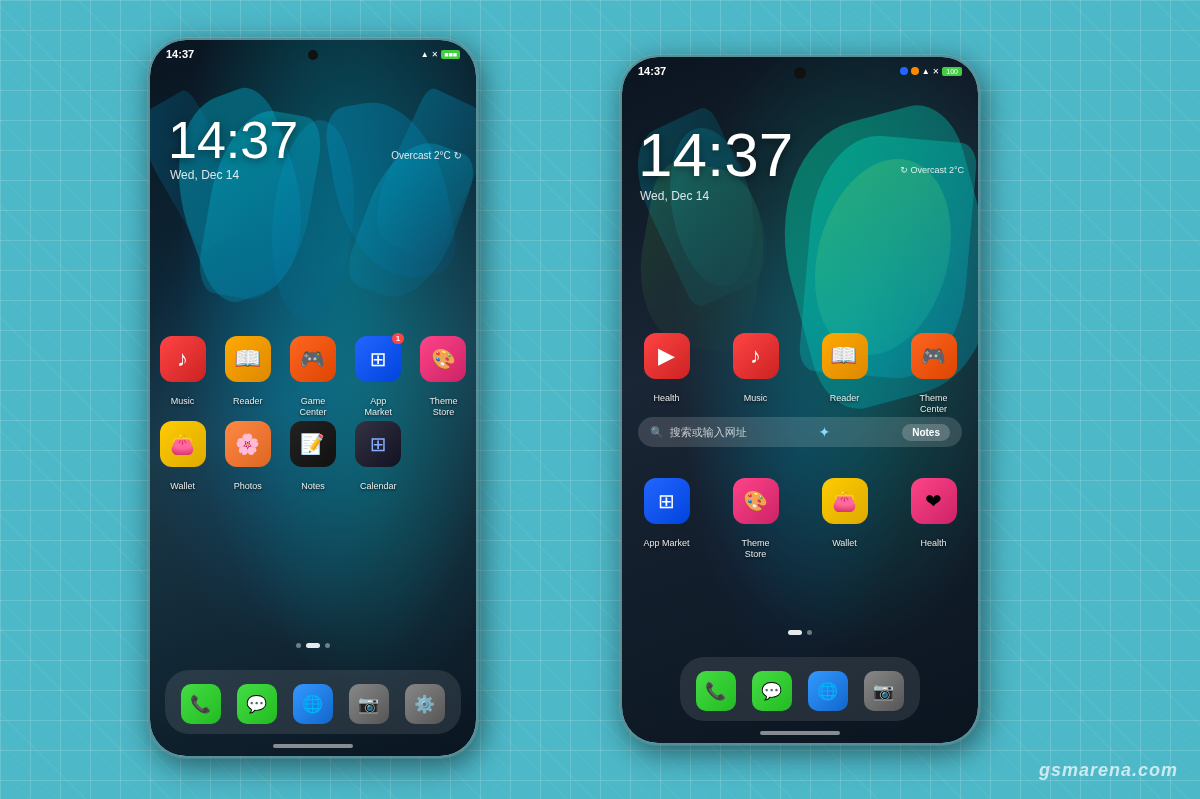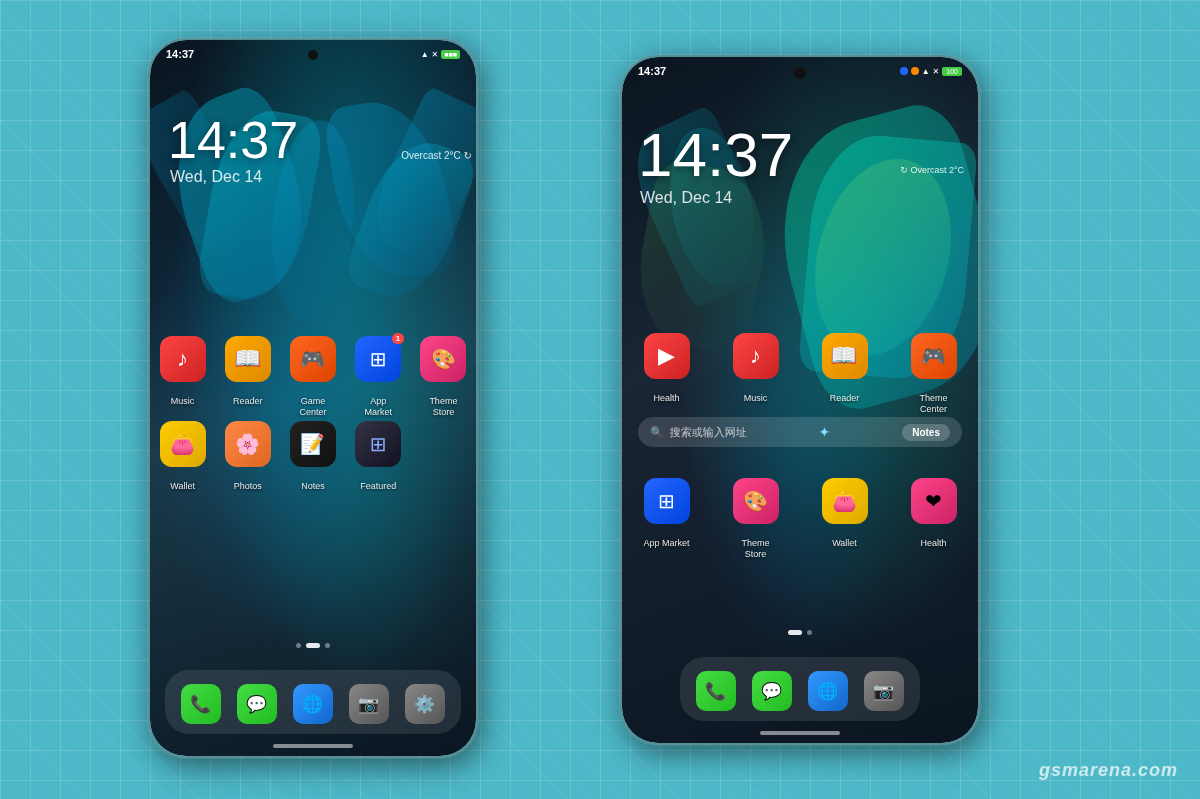--- a/index.html
+++ b/index.html
@@ -181,21 +181,21 @@
     .clock-large {
       position: absolute;
       color: white;
       font-weight: 300;
       text-shadow: 0 2px 8px rgba(0,0,0,0.5);
     }
 
     .clock-date {
       position: absolute;
       color: rgba(255,255,255,0.85);
-      font-size: 16px;
+      font-size: 12px;
       text-align: right;
     }
 
     .weather-info {
       position: absolute;
       color: rgba(255,255,255,0.85);
       font-size: 10px;
       text-align: right;
     }
 
@@ -416,21 +416,21 @@
             <span style="background:#44cc44;color:white;font-size:7px;padding:1px 3px;border-radius:2px;">■■■</span>
           </div>
         </div>
 
         <div class="notch-left"></div>
 
         <div class="clock-large" style="top:70px;left:18px;font-size:52px;font-weight:200;">
           <span>14:37</span>
         </div>
         <div class="clock-date" style="top:128px;left:20px;">Wed, Dec 14</div>
-        <div class="weather-info" style="top:110px;right:4px;">
+        <div class="weather-info" style="top:110px;right:14px;">
           <span>Overcast 2°C</span> ↻
         </div>
 
         <div style="position:absolute;top:290px;left:0;right:0;display:grid;grid-template-columns:repeat(5,1fr);gap:0;">
 
           <div class="app-item">
             <div class="app-icon icon-music">
               <span style="color:white;font-size:22px;">♪</span>
             </div>
             <div class="app-label">Music</div>
@@ -487,21 +487,21 @@
             <div class="app-icon" style="background:linear-gradient(135deg,#222,#111);">
               <span style="font-size:20px;color:#ffee44;">📝</span>
             </div>
             <div class="app-label">Notes</div>
           </div>
 
           <div class="app-item">
             <div class="app-icon" style="background:linear-gradient(135deg,#334,#112);">
               <span style="font-size:20px;color:#88aaff;">⊞</span>
             </div>
-            <div class="app-label">Featured</div>
+            <div class="app-label">Calendar</div>
           </div>
         </div>
 
         <div class="page-dots" style="bottom:108px;">
           <div class="page-dot"></div>
           <div class="page-dot active"></div>
           <div class="page-dot"></div>
         </div>
 
         <div class="dock">

